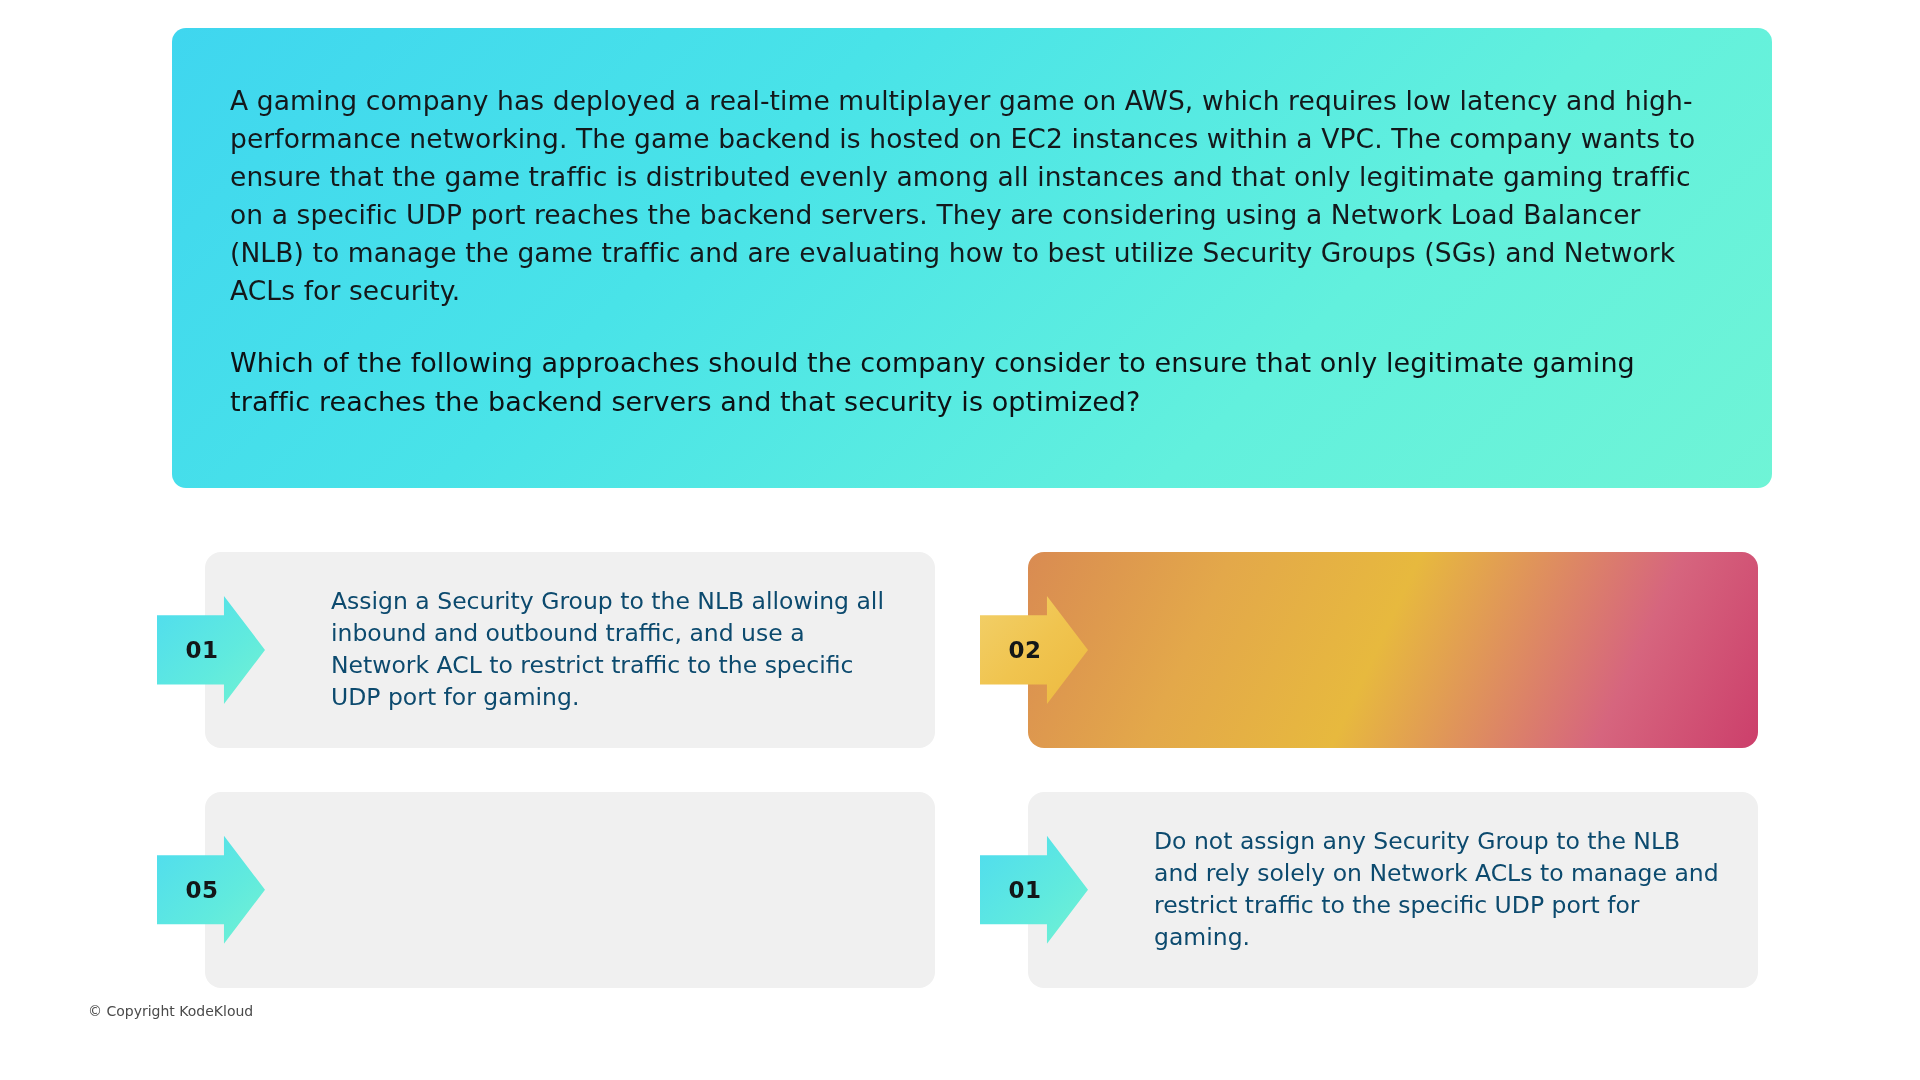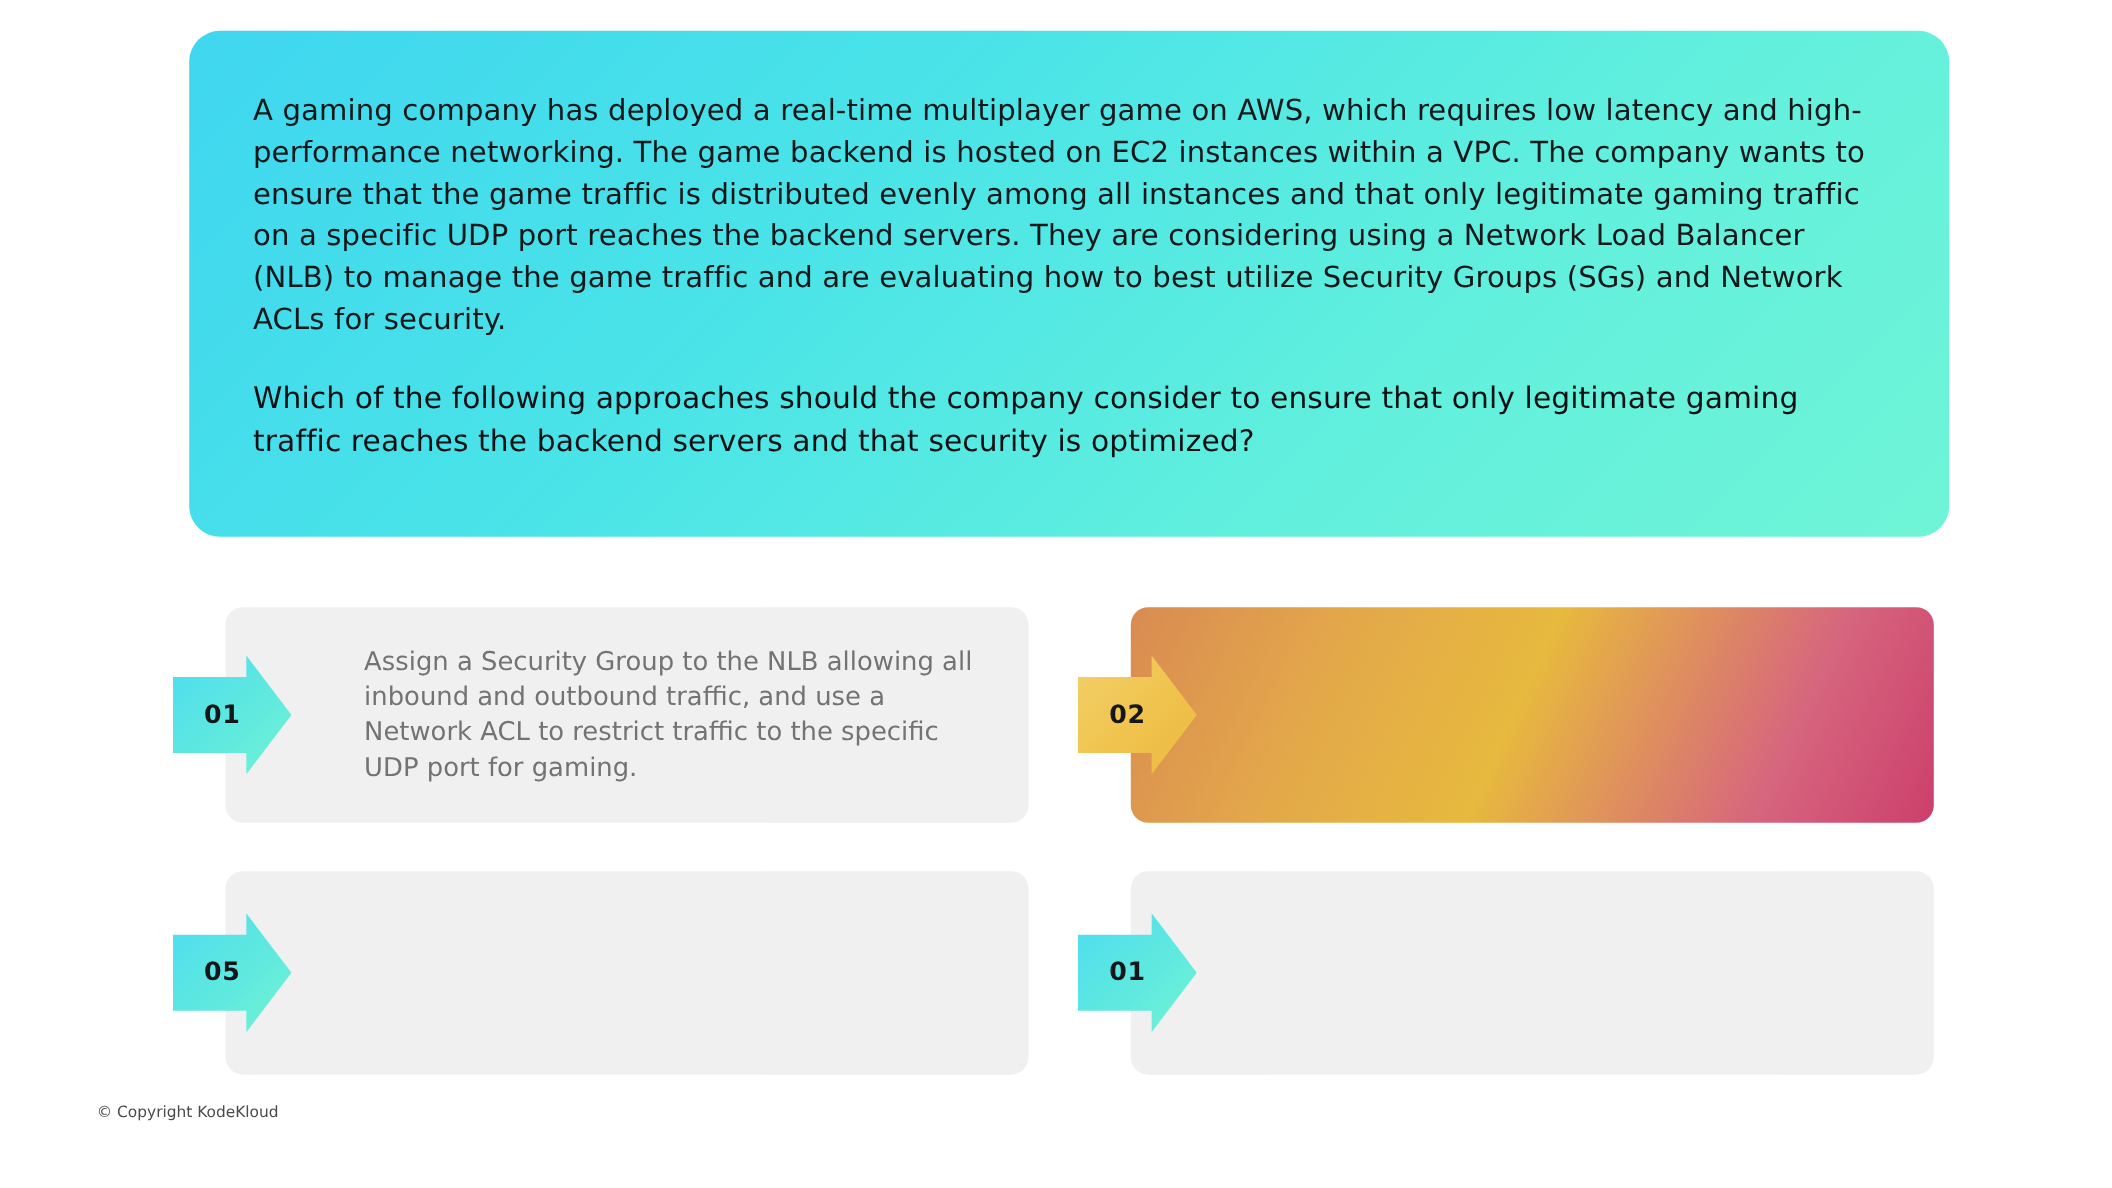--- a/index.html
+++ b/index.html
@@ -24,21 +24,21 @@
 
   
   .question-card {
     position: absolute;
     left: 172px;
     top: 28px;
     width: 1600px;
     min-height: 460px;
     box-sizing: border-box;
     padding: 54px 58px 46px 58px;
-    border-radius: 28px;
+    border-radius: 14px;
     background: linear-gradient(135deg, #3fd6ef 0%, #49e3e8 35%, #62f0dd 70%, #6ff4d6 100%);
   }
   .question-body {
     font-size: 26.5px;
     line-height: 1.435;
     color: #14181b;
     letter-spacing: 0.1px;
   }
   .question-prompt {
     margin-top: 34px;
@@ -73,21 +73,21 @@
   }
   .option.highlight {
     background: linear-gradient(135deg, #e09a4e 0%, #e8b13f 18%, #e0a84a 42%, #d2607a 78%, #c8456a 100%);
     background: linear-gradient(115deg, #d98b52 0%, #e3a84a 25%, #e7b93e 48%, #d6657e 80%, #cc3f6b 100%);
   }
   .option.highlight .option-text { color: #17181a; }
 
   .option-text {
     font-size: 23.5px;
     line-height: 1.36;
-    color: #737373;
+    color: #0c4a6e;
   }
 
   
   .badge {
     position: absolute;
     left: -48px;
     top: 50%;
     transform: translateY(-50%);
     width: 108px;
     height: 108px;
@@ -155,19 +155,20 @@
         <div class="badge-shape"></div>
         <div class="badge-num">05</div>
       </div>
     </div>
 
     <div class="option">
       <div class="badge teal">
         <div class="badge-shape"></div>
         <div class="badge-num">01</div>
       </div>
+      <div class="option-text">Do not assign any Security Group to the NLB and rely solely on Network ACLs to manage and restrict traffic to the specific UDP port for gaming.</div>
     </div>
 
   </div>
 
   <div class="footer">© Copyright KodeKloud</div>
 
 </div>
 
 </body></html>

